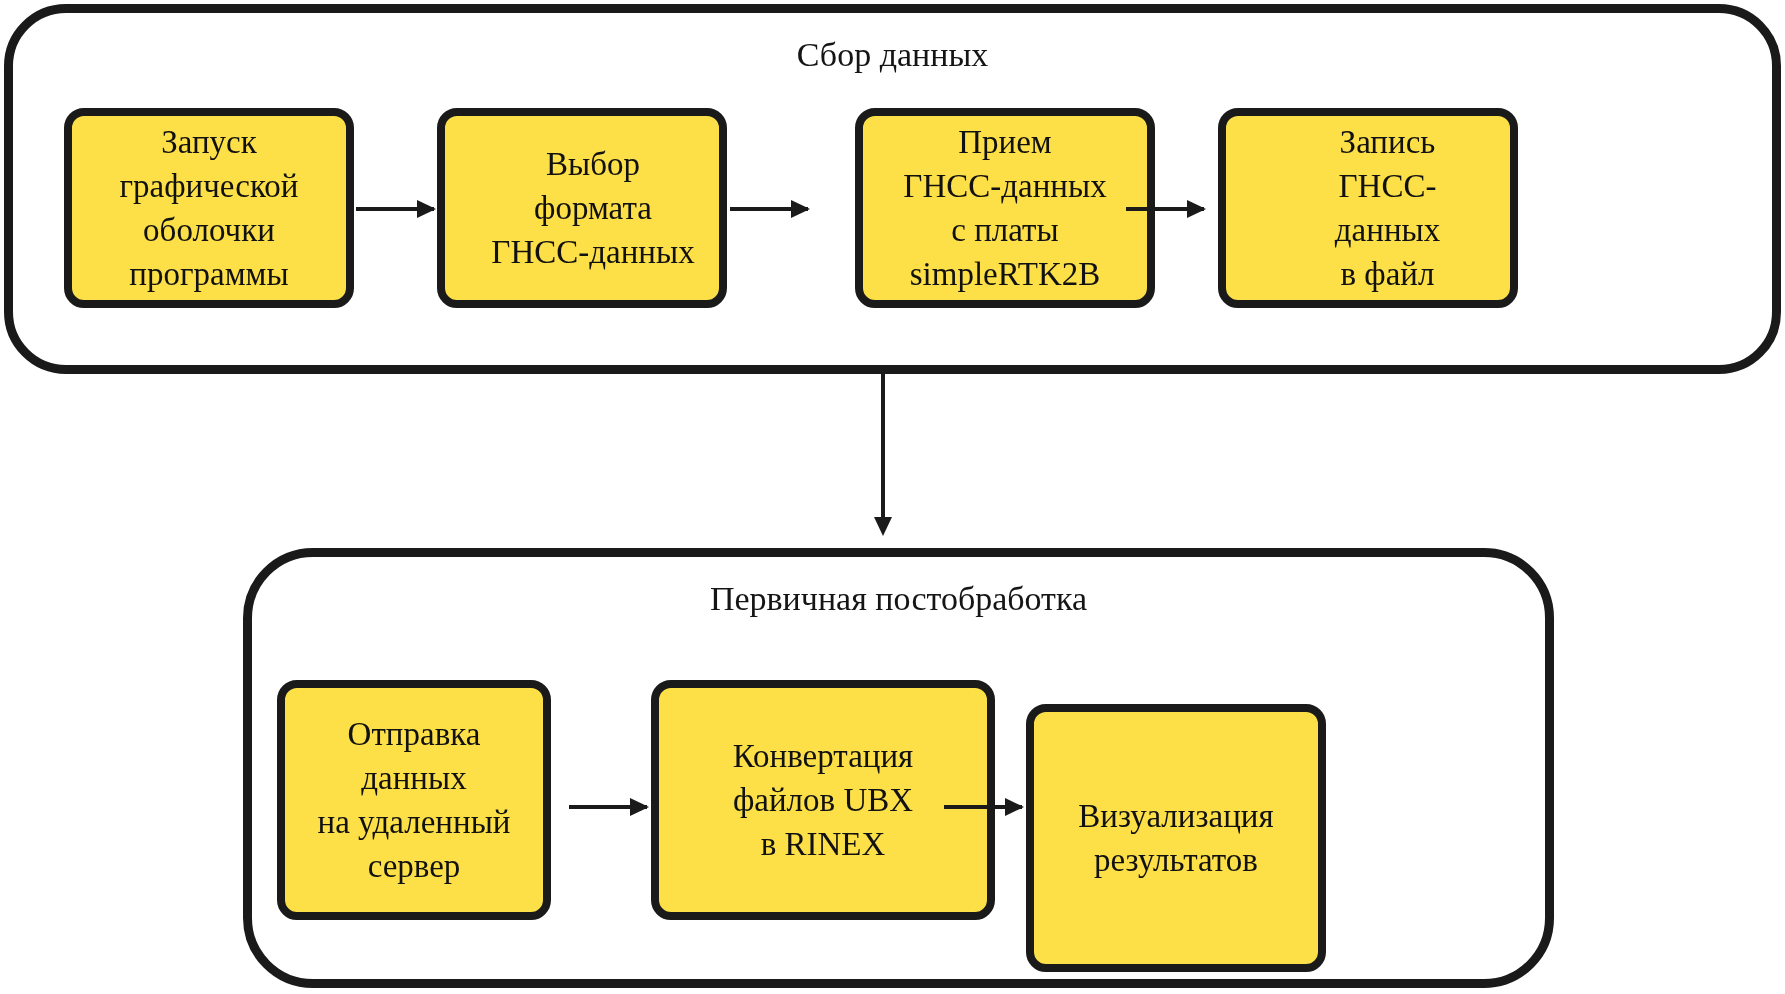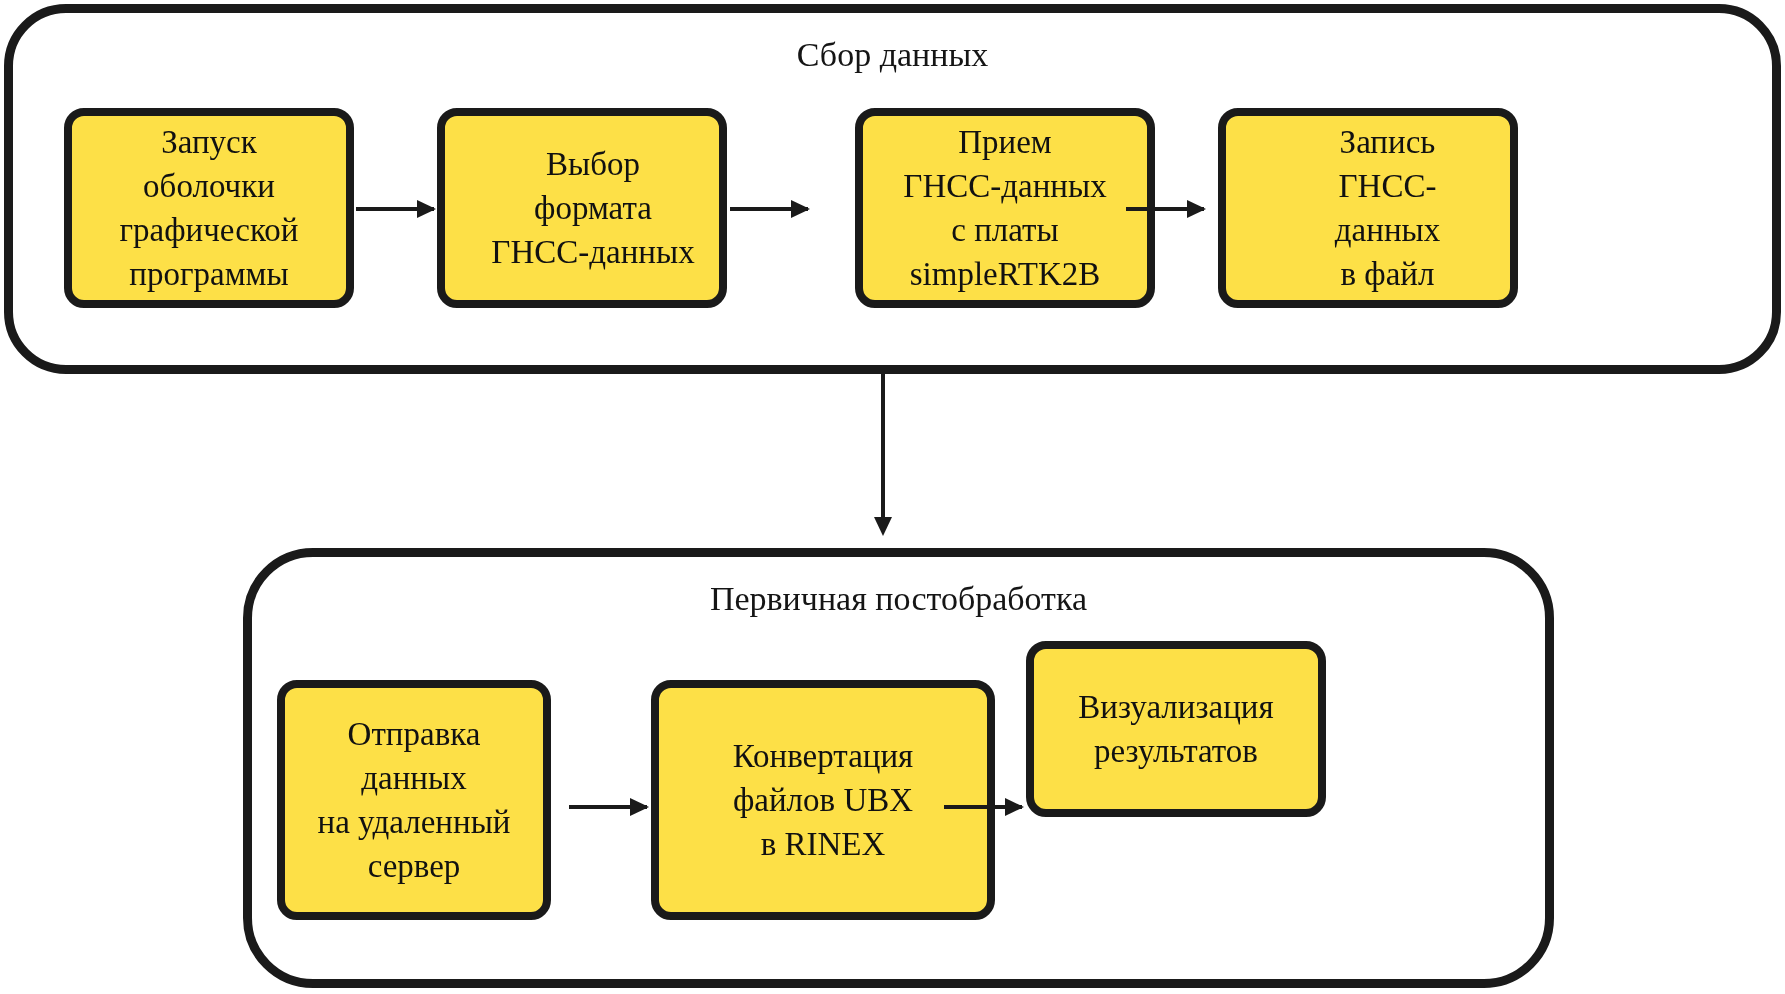--- a/index.html
+++ b/index.html
@@ -96,22 +96,22 @@
 <div id="canvas">
 
   <div class="group" id="group-collection" style="left:4px; top:4px; width:1777px; height:370px;">
 
     <div class="group-title" style="top:22px;">Сбор данных</div>
   </div>
 
   <div class="step" style="left:64px; top:108px; width:290px; height:200px;">
     <div>
       <span>Запуск</span>
+      <span>графической</span>
       <span>оболочки</span>
-      <span>графической</span>
       <span>программы</span>
     </div>
   </div>
 
   <div class="arrow-h" style="left:356px; top:207px; width:78px;"></div>
 
   <div class="step" style="left:437px; top:108px; width:290px; height:200px;padding-left:28px;">
     <div>
       <span>Выбор</span>
       <span>формата</span>
@@ -162,20 +162,20 @@
   <div class="step" style="left:651px; top:680px; width:344px; height:240px;">
     <div>
       <span>Конвертация</span>
       <span>файлов UBX</span>
       <span>в RINEX</span>
     </div>
   </div>
 
   <div class="arrow-h" style="left:944px; top:805px; width:78px;"></div>
 
-  <div class="step" style="left:1026px; top:641px; width:300px; height:176px;">
+  <div class="step" style="left:1026px; top:704px; width:300px; height:268px;">
     <div>
       <span>Визуализация</span>
       <span>результатов</span>
     </div>
   </div>
 
 </div>
 
 </body></html>

